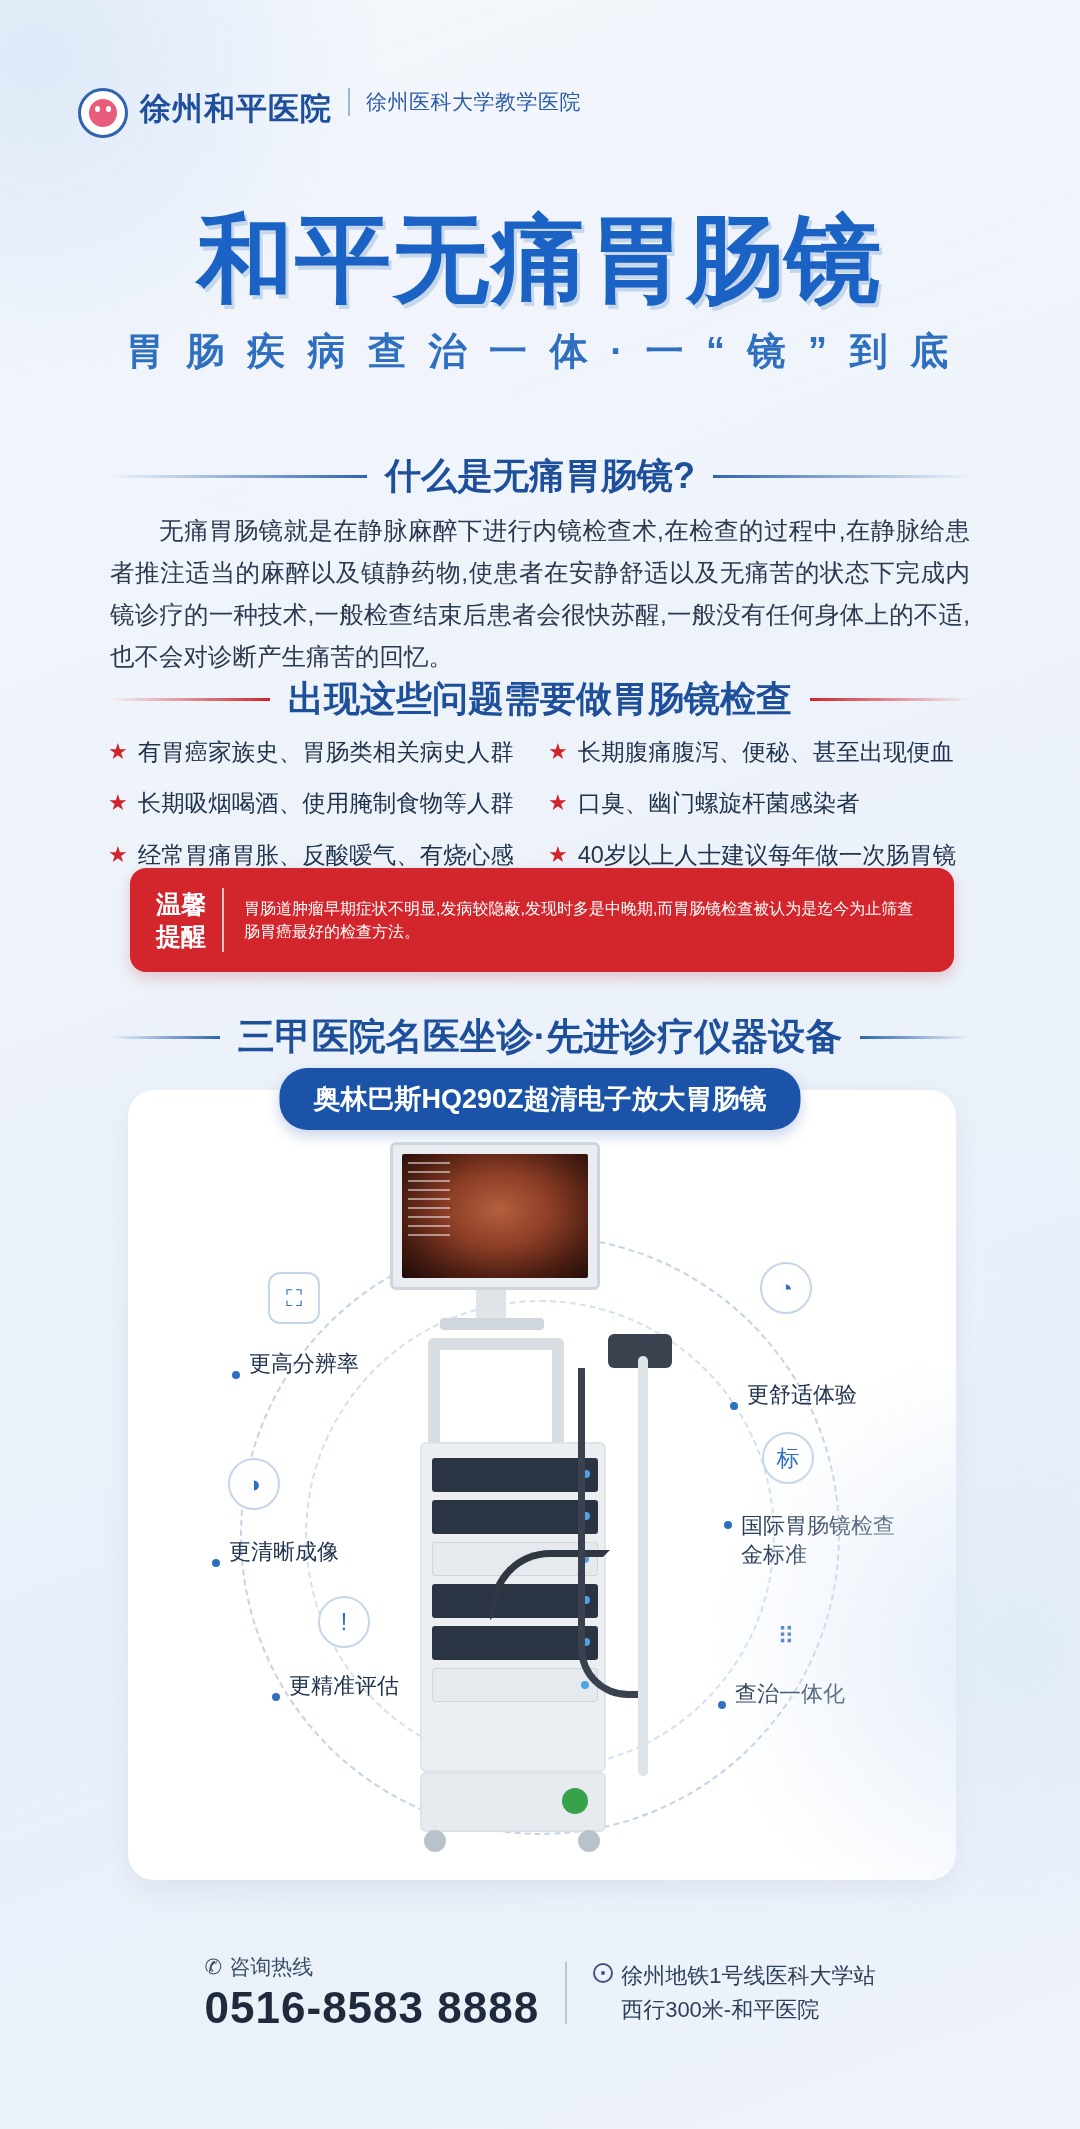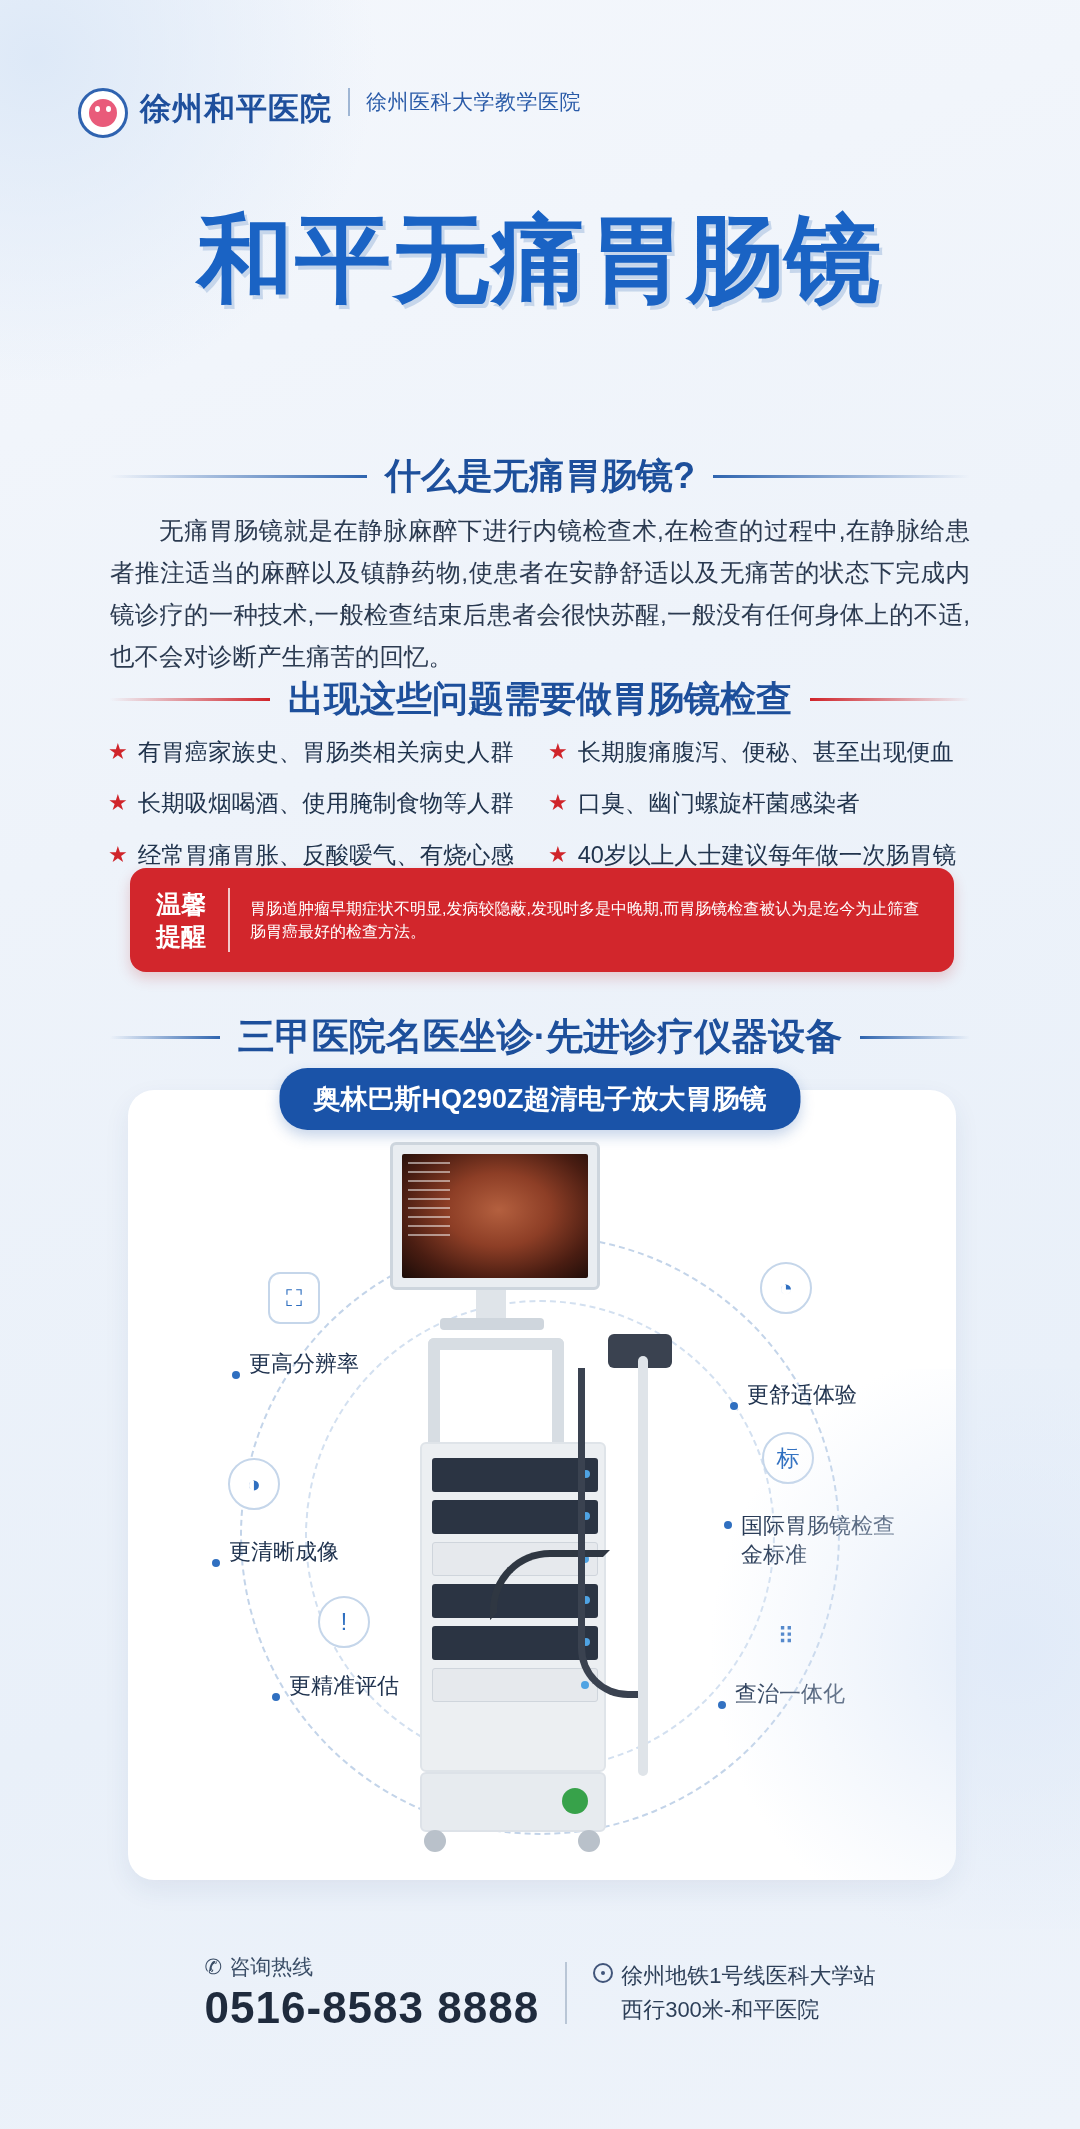--- a/index.html
+++ b/index.html
@@ -187,21 +187,21 @@
     align-items: center;
     gap: 20px;
     color: #ffffff;
     box-shadow: 0 6px 14px rgba(190,40,45,.22);
   }
   .tip-label {
     font-size: 25px;
     font-weight: bold;
     line-height: 1.28;
     white-space: nowrap;
-    padding-right: 22px;
+    padding-right: 16px;
     border-right: 2px solid rgba(255,255,255,.75);
   }
   .tip-body {
     font-size: 16px;
     line-height: 1.45;
   }
 
   .s3 { position: absolute; top: 1012px; left: 0; right: 0; }
   .s3 .txt { font-size: 37px; }
 
@@ -418,20 +418,21 @@
     <div class="brand-logo">
       <div class="face"></div>
     </div>
     <div class="brand-name">徐州和平医院</div>
     <div class="brand-divider"></div>
     <div class="brand-sub">徐州医科大学教学医院</div>
   </div>
 
   <div class="hero">
     <div class="hero-title">和平无痛胃肠镜</div>
+    <div class="hero-sub">胃 肠 疾 病 查 治 一 体 · 一 “ 镜 ” 到 底</div>
   </div>
 
   <div class="sec-head s1">
     <span class="line"></span>
     <span class="txt">什么是无痛胃肠镜?</span>
     <span class="line right"></span>
   </div>
   <p class="intro">无痛胃肠镜就是在静脉麻醉下进行内镜检查术,在检查的过程中,在静脉给患者推注适当的麻醉以及镇静药物,使患者在安静舒适以及无痛苦的状态下完成内镜诊疗的一种技术,一般检查结束后患者会很快苏醒,一般没有任何身体上的不适,也不会对诊断产生痛苦的回忆。</p>
 
   <div class="sec-head s2 red">

